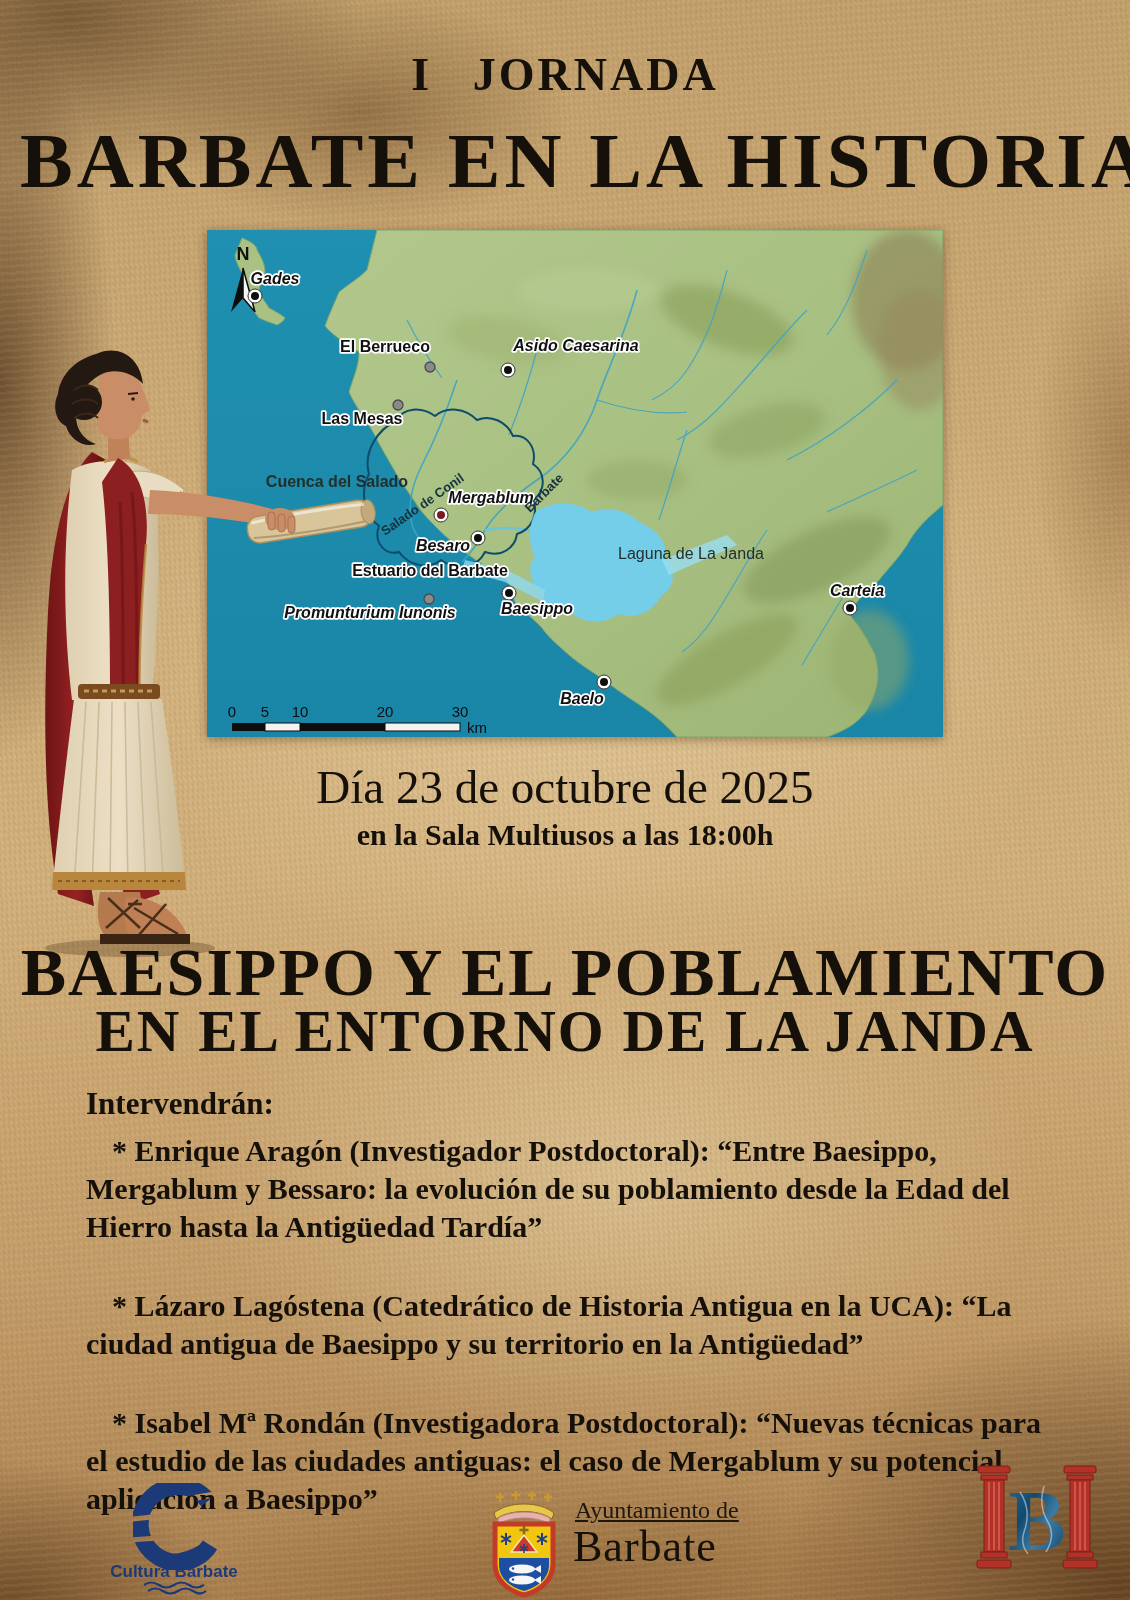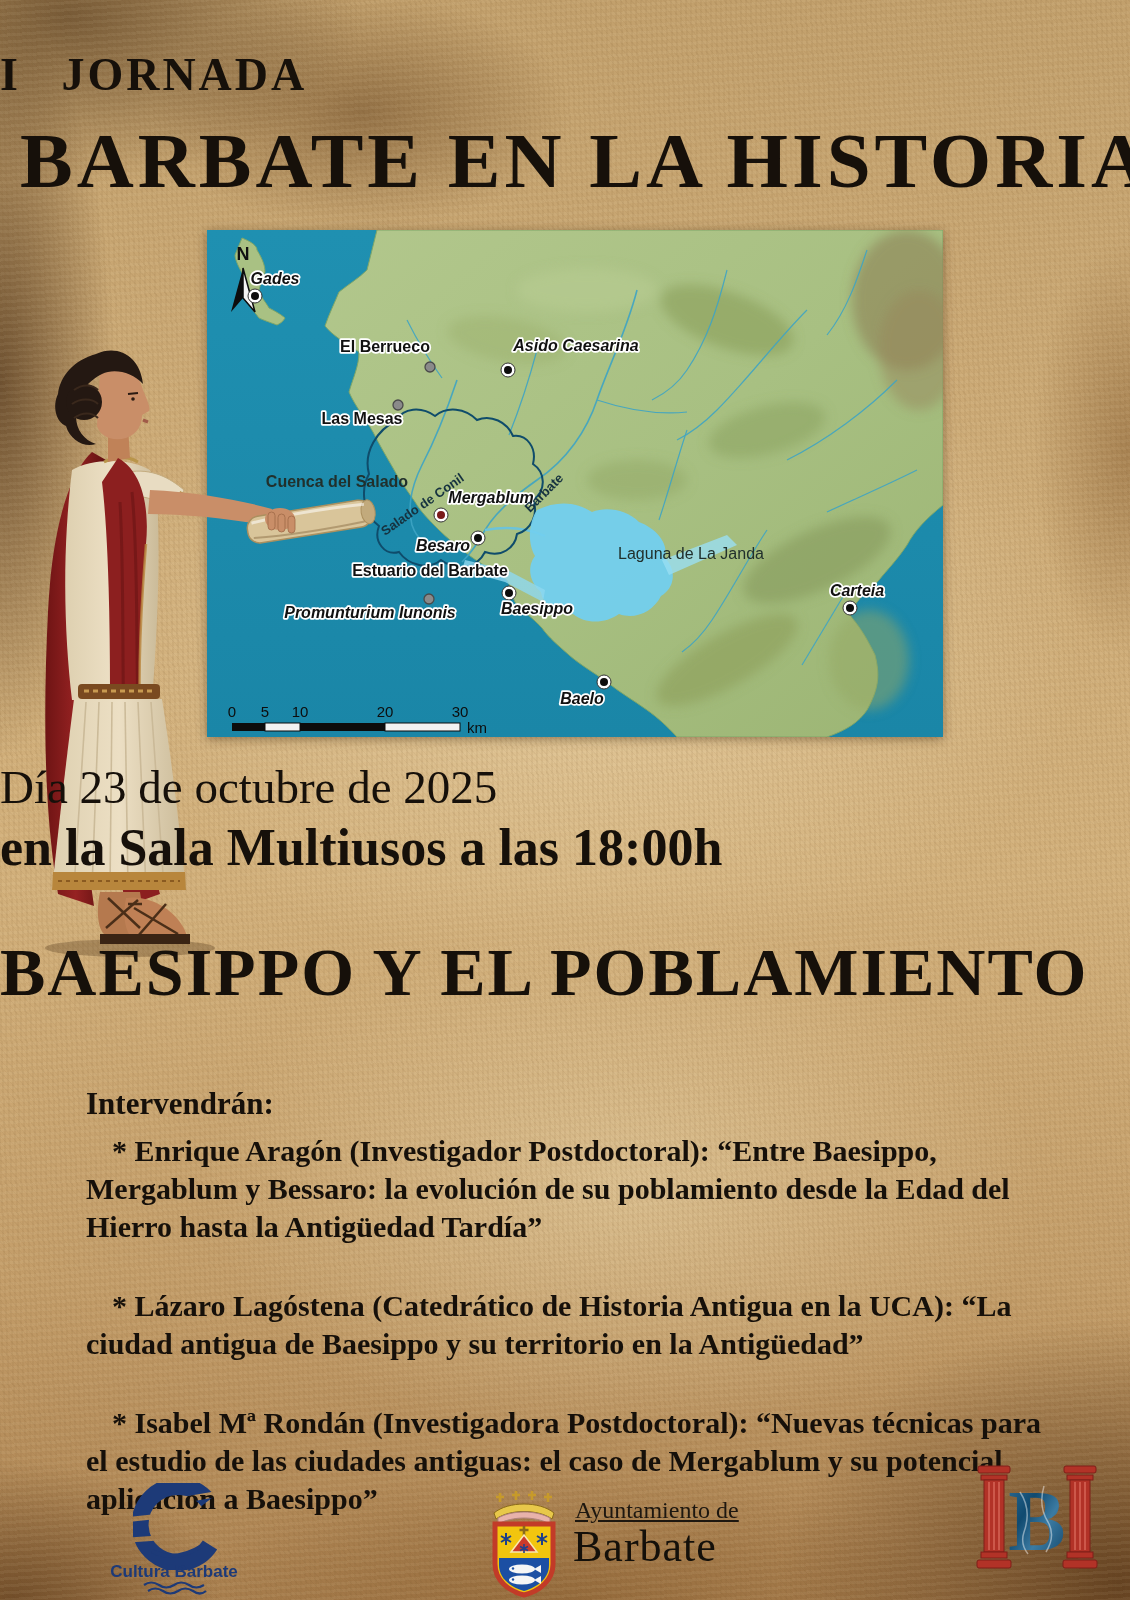--- a/index.html
+++ b/index.html
@@ -19,25 +19,25 @@
       radial-gradient(ellipse 500px 180px at 50% 100%, rgba(120,78,34,.45), transparent 75%),
       linear-gradient(180deg,#c2a06c 0%,#cdab77 28%,#d2b07b 55%,#c39d69 80%,#aa804f 100%);
   }
   .grain { position:absolute; inset:0; pointer-events:none;
     background-image:
       repeating-linear-gradient(88deg, rgba(120,85,40,.07) 0 2px, transparent 2px 5px),
       repeating-linear-gradient(-4deg, rgba(255,242,205,.06) 0 3px, transparent 3px 7px),
       repeating-linear-gradient(47deg, rgba(90,60,25,.05) 0 1px, transparent 1px 4px);
   }
   .abs { position:absolute; }
-  .ctr { width:100%; }
+  .ctr { width:100%; text-align:center; }
   .series-title { top:48px; font-size:46px; font-weight:bold; word-spacing:26px; letter-spacing:3px; }
   .main-title  { top:116px; font-size:79px; font-weight:bold; letter-spacing:4px; white-space:nowrap;padding-left:20px; }
   .date1 { top:760px; font-size:47px; font-weight:normal; }
-  .date2 { top:818px; font-size:52px; font-weight:bold; }
+  .date2 { top:818px; font-size:30px; font-weight:bold; }
   .event1 { top:933px;  font-size:68px; font-weight:bold; letter-spacing:2px; white-space:nowrap; }
   .event2 { top:997px; font-size:59px; font-weight:bold; letter-spacing:2px; white-space:nowrap; }
   .speakers { top:1072px; left:86px; right:70px; font-size:30px; font-weight:bold; line-height:1.28; }
   .speakers h3 { margin:12px 0 8px 0; font-size:31px; }
   .speakers p { margin:0 0 40px 0; text-indent:26px; }
   .speakers p:last-child { margin-bottom:0; }
   .mapbox { left:207px; top:230px; width:736px; height:507px; box-shadow:0 2px 10px rgba(60,35,10,.45); }
   .womanbox { left:0; top:332px; width:380px; height:628px; pointer-events:none; }
   .maplabel { font-family:"Liberation Sans",sans-serif; font-size:16px; font-weight:bold; fill:#111;
               stroke:#fff; stroke-width:3.4px; paint-order:stroke; stroke-linejoin:round; }
@@ -285,20 +285,21 @@
         </g>
         <path d="M100,602 L190,602 L190,612 L100,612 Z" fill="#3a2414" rx="3"></path>
       </g>
     </svg>
   </div>
 
   <div class="abs ctr date1">Día 23 de octubre de 2025</div>
   <div class="abs ctr date2">en la Sala Multiusos a las 18:00h</div>
 
   <div class="abs ctr event1">BAESIPPO Y EL POBLAMIENTO</div>
+  <div class="abs ctr event2">EN EL ENTORNO DE LA JANDA</div>
 
   <div class="abs speakers">
     <h3>Intervendrán:</h3>
     <p>* Enrique Aragón (Investigador Postdoctoral): “Entre Baesippo, Mergablum y Bessaro: la evolución de su poblamiento desde la Edad del Hierro hasta la Antigüedad Tardía”</p>
     <p>* Lázaro Lagóstena (Catedrático de Historia Antigua en la UCA): “La ciudad antigua de Baesippo y su territorio en la Antigüedad”</p>
     <p>* Isabel Mª Rondán (Investigadora Postdoctoral): “Nuevas técnicas para el estudio de las ciudades antiguas: el caso de Mergablum y su potencial aplicación a Baesippo”</p>
   </div>
 
   <div class="abs" style="left:96px; top:1483px; width:156px; height:112px;">
     <svg width="156" height="112" viewBox="0 0 156 112" xmlns="http://www.w3.org/2000/svg">

